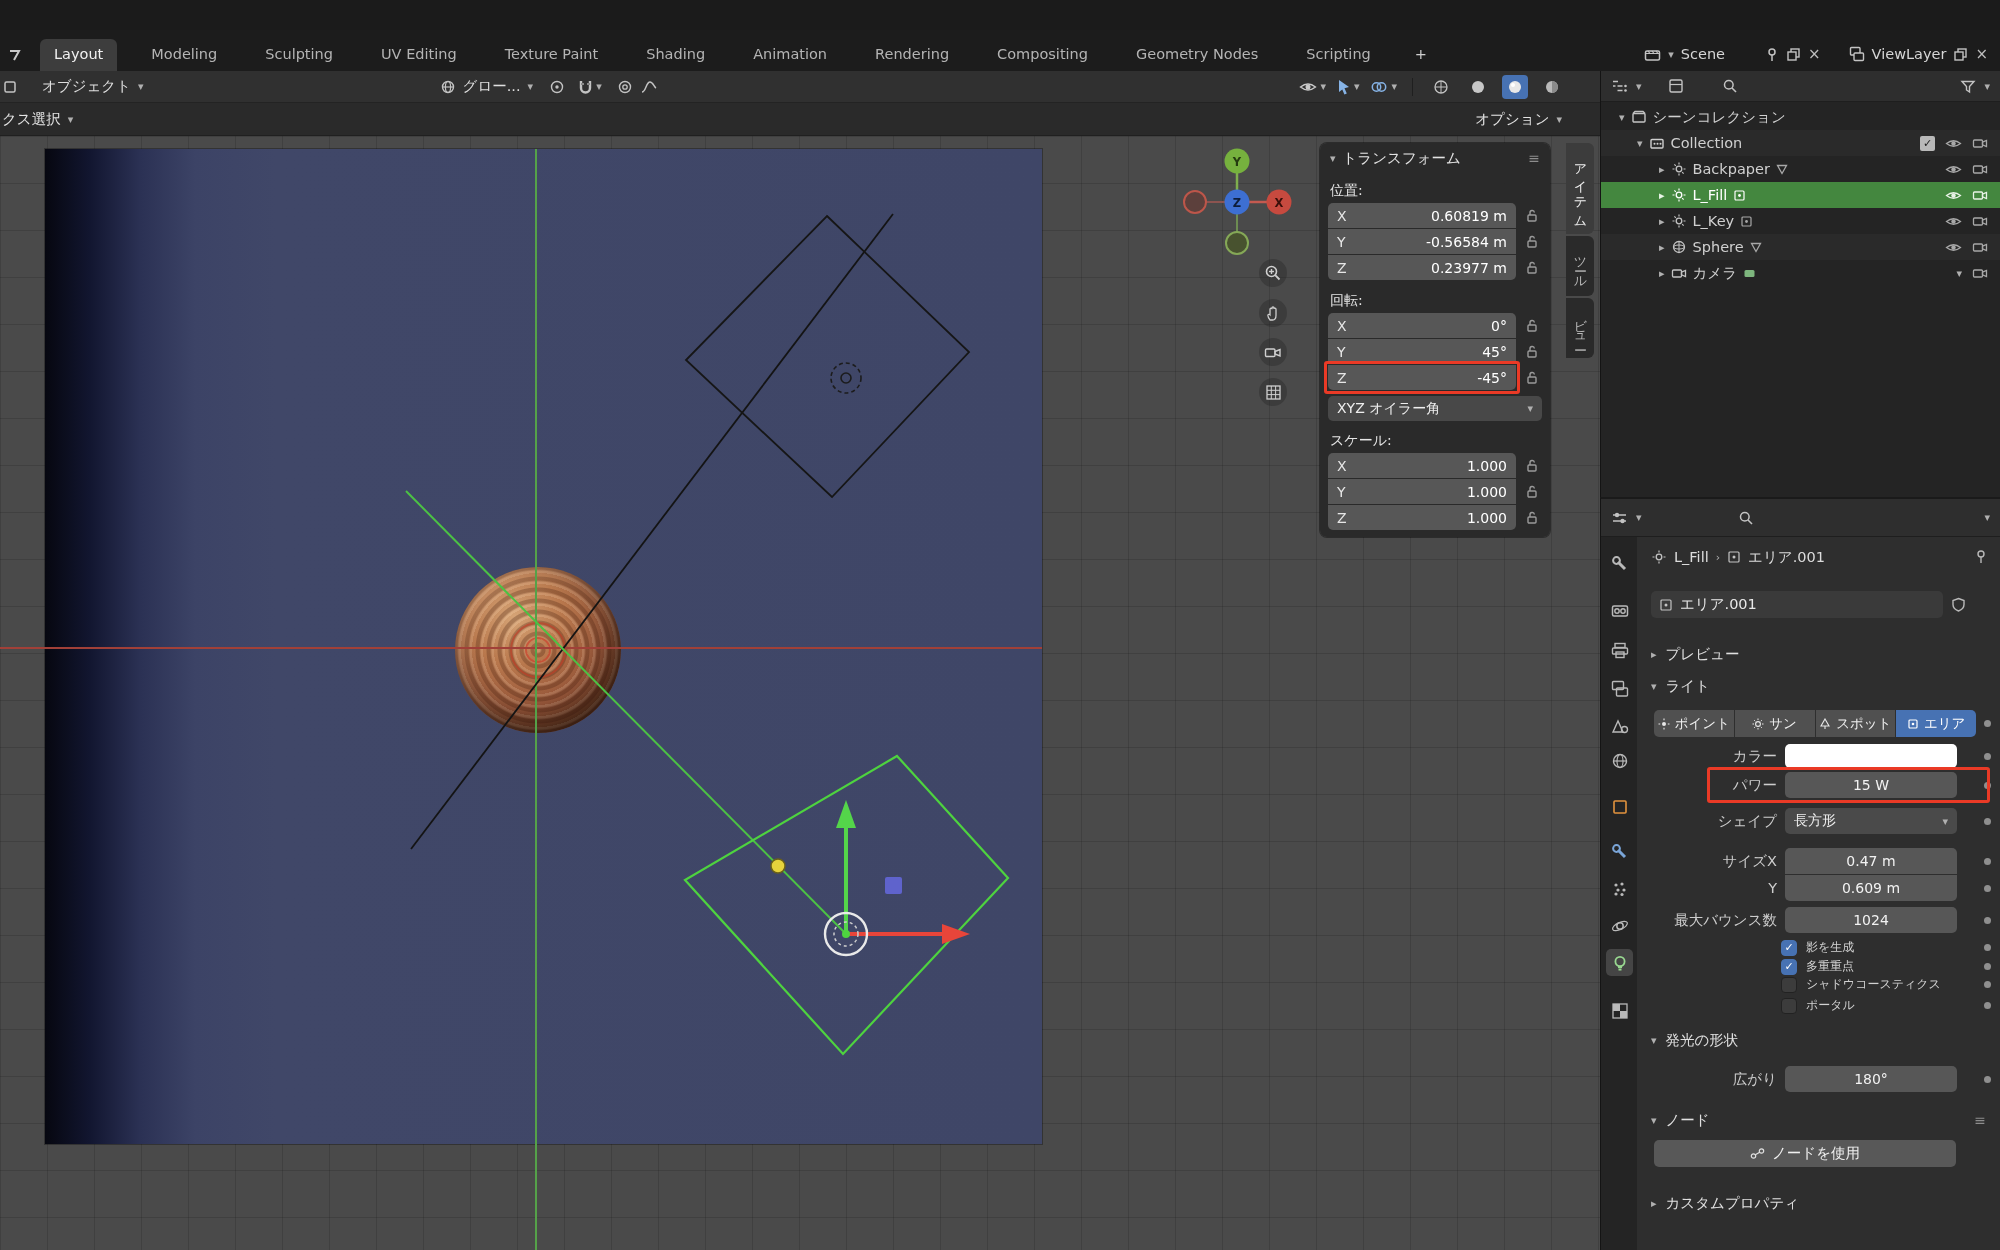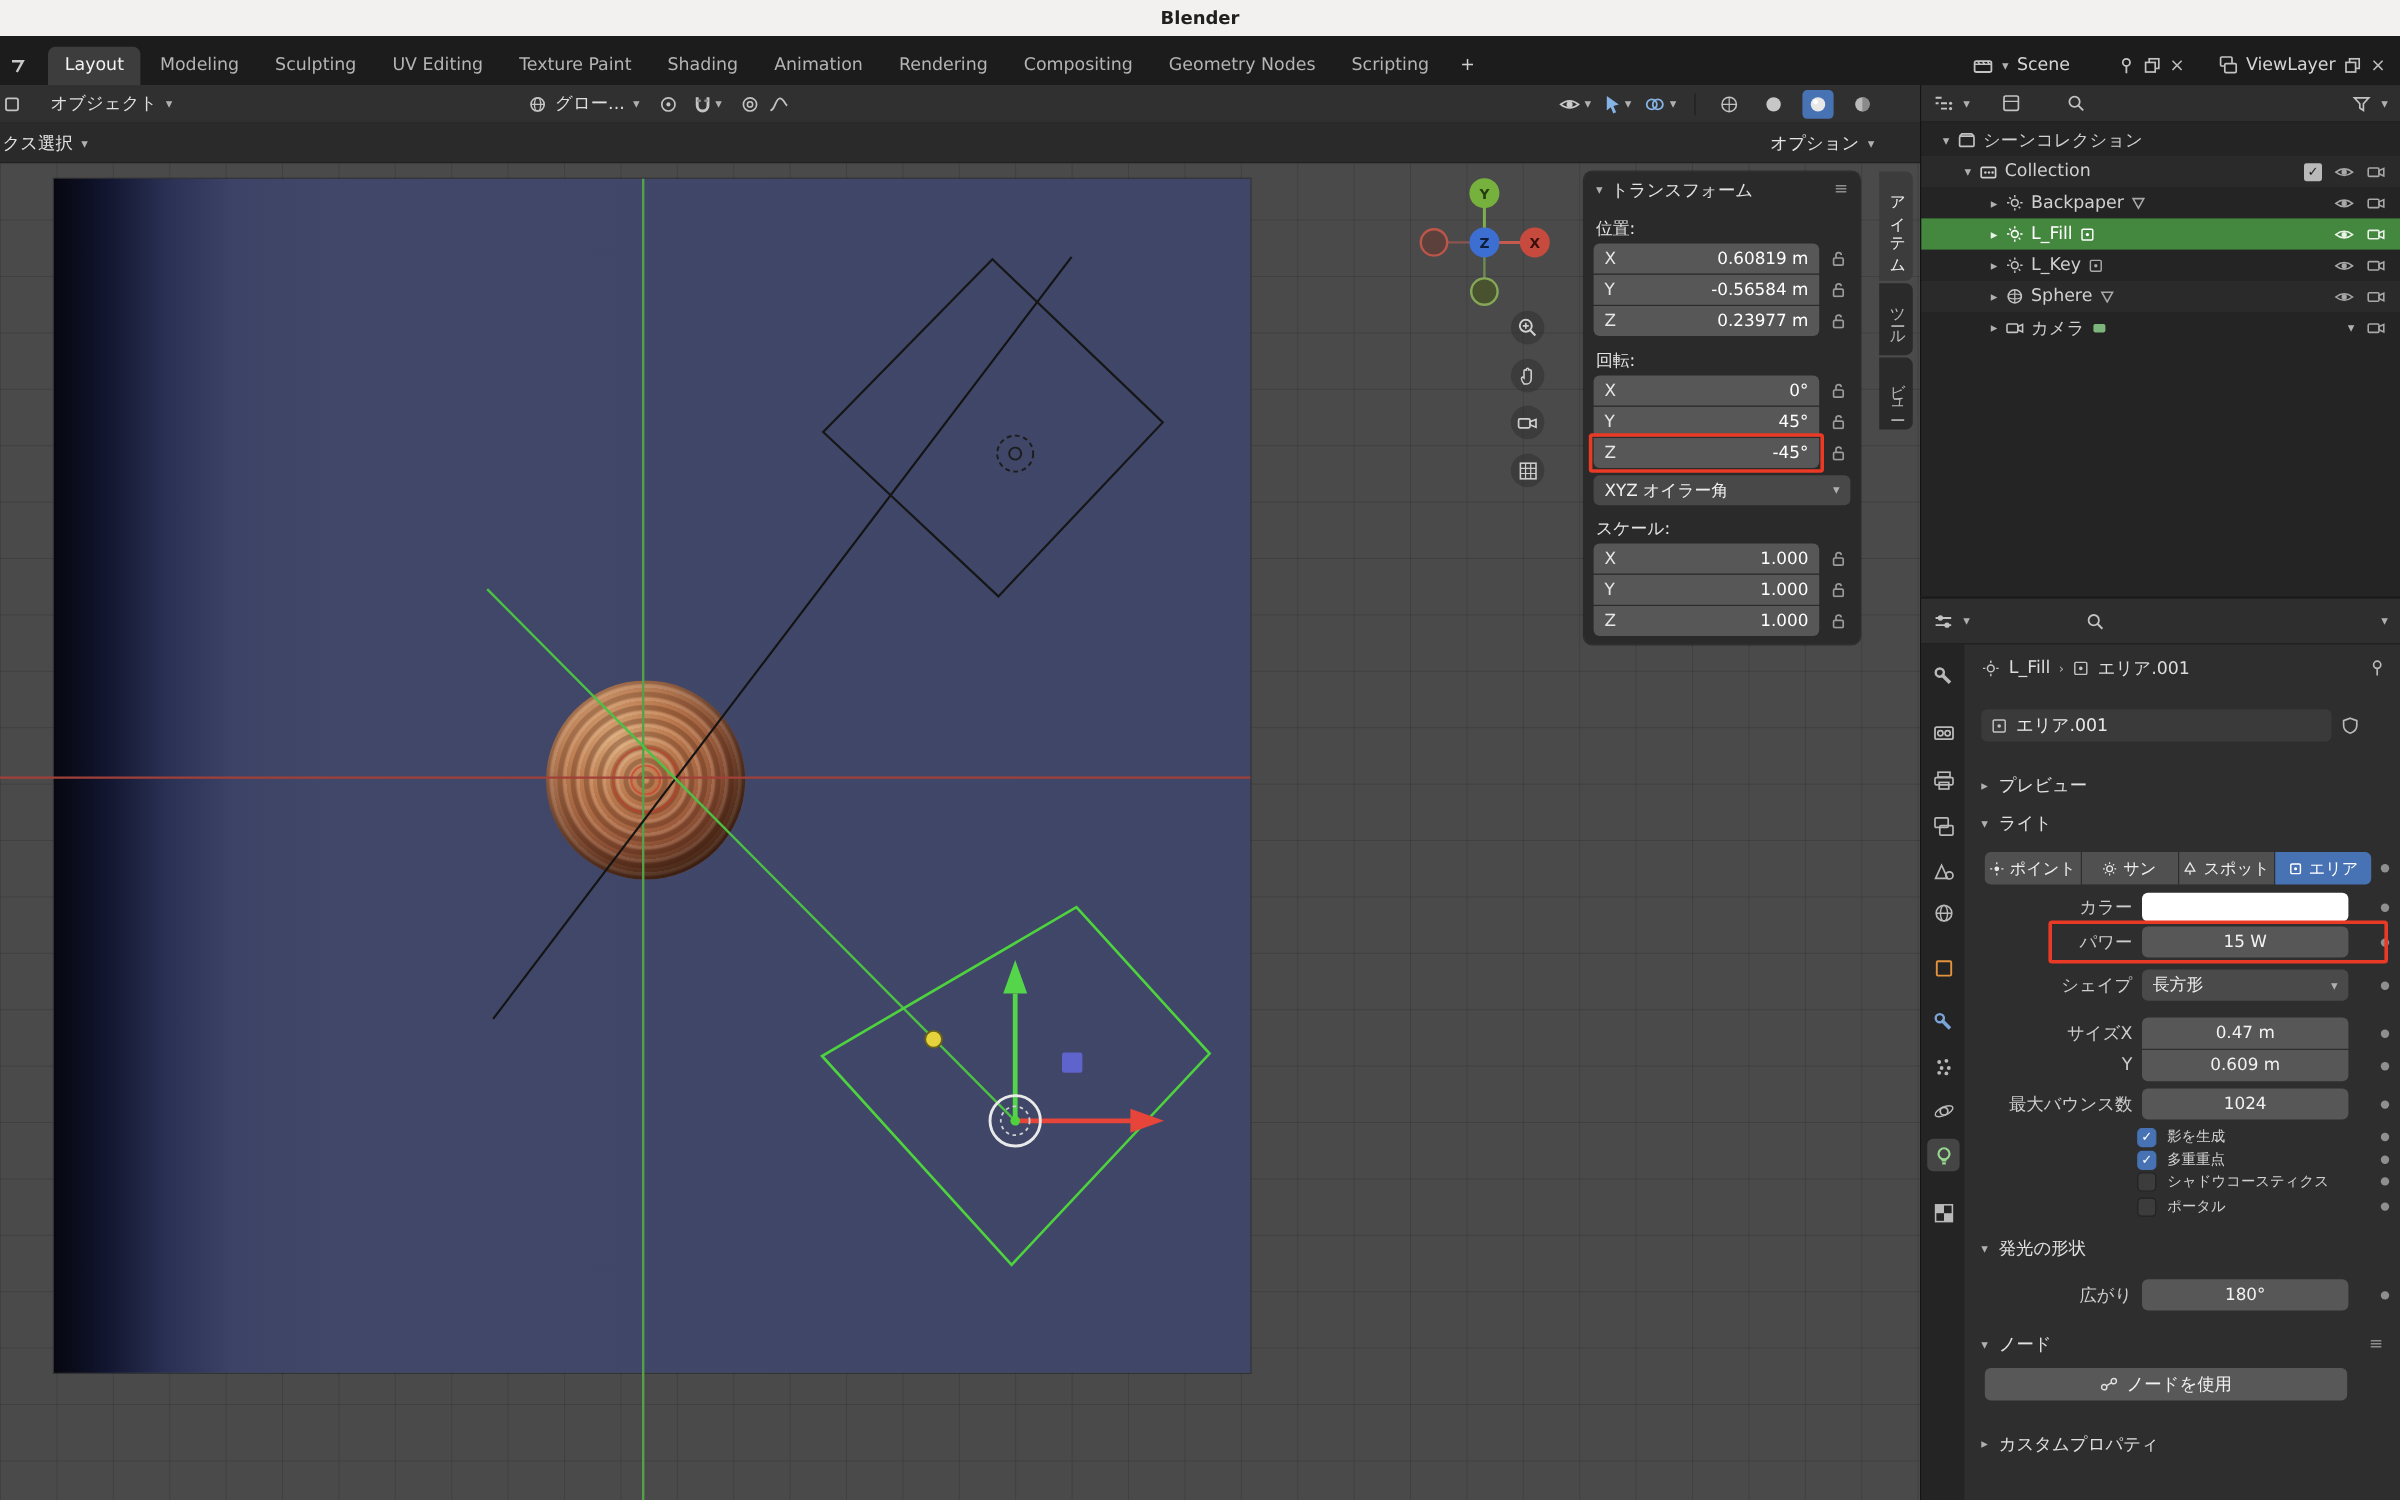--- a/index.html
+++ b/index.html
@@ -10,21 +10,21 @@
 
 
 .titlebar{position:absolute;left:0;top:0;width:2000px;height:30px;background:#f2f1f0;
   display:flex;align-items:center;justify-content:center;}
 .titlebar .title{color:#202020;font-weight:bold;font-size:15px;}
 
 
 .topbar{position:absolute;left:0;top:30px;width:2000px;height:41px;background:#1c1c1c;
   display:flex;align-items:flex-end;}
 .blogo{margin:0 16px 9px 8px;color:#c9c9c9;}
-.wtabs{display:flex;align-items:flex-end;gap:2px;}
+.wtabs{display:flex;align-items:flex-end;gap:20px;}
 .wtab{padding:8px 14px 10px;font-size:14.5px;color:#b4b4b4;border-radius:6px 6px 0 0;line-height:1;}
 .wtab.active{background:#3d3d3d;color:#f1f1f1;}
 .addtab{padding:8px 10px 10px;color:#cfcfcf;}
 .tb-right{margin-left:auto;display:flex;align-items:center;gap:7px;margin-right:12px;
   padding-bottom:9px;font-size:14.5px;color:#d6d6d6;}
 .tb-right .gap{width:26px;}
 .tri{color:#b0b0b0;font-size:11px;line-height:1;}
 .xic{color:#bdbdbd;font-size:15px;line-height:1;}
 
 
@@ -145,23 +145,20 @@
 .pbutton{margin:8px 0 0 17px;width:302px;height:27px;background:#585858;border-radius:5px;
   display:flex;align-items:center;justify-content:center;gap:7px;font-size:14.5px;color:#f0f0f0;}
 .annbox2{position:absolute;left:70px;right:10px;top:-5px;bottom:-5px;border:3px solid #ea3a26;
   border-radius:3px;z-index:5;pointer-events:none;}
 </style>
 </head>
 <body>
 
 <div id="root">
 
-  <div class="titlebar">
-    <span class="title">Blender</span>
-  </div>
 
   <div class="topbar">
     <span class="blogo">
       <svg width="16" height="16" viewBox="0 0 16 16">
           <path d="M2,5 h9 l-5,9" fill="none" stroke="#c9c9c9" stroke-width="2"></path>
         </svg>
     </span>
     <div class="wtabs">
       <span class="wtab active">Layout</span>
       <span class="wtab">Modeling</span>

